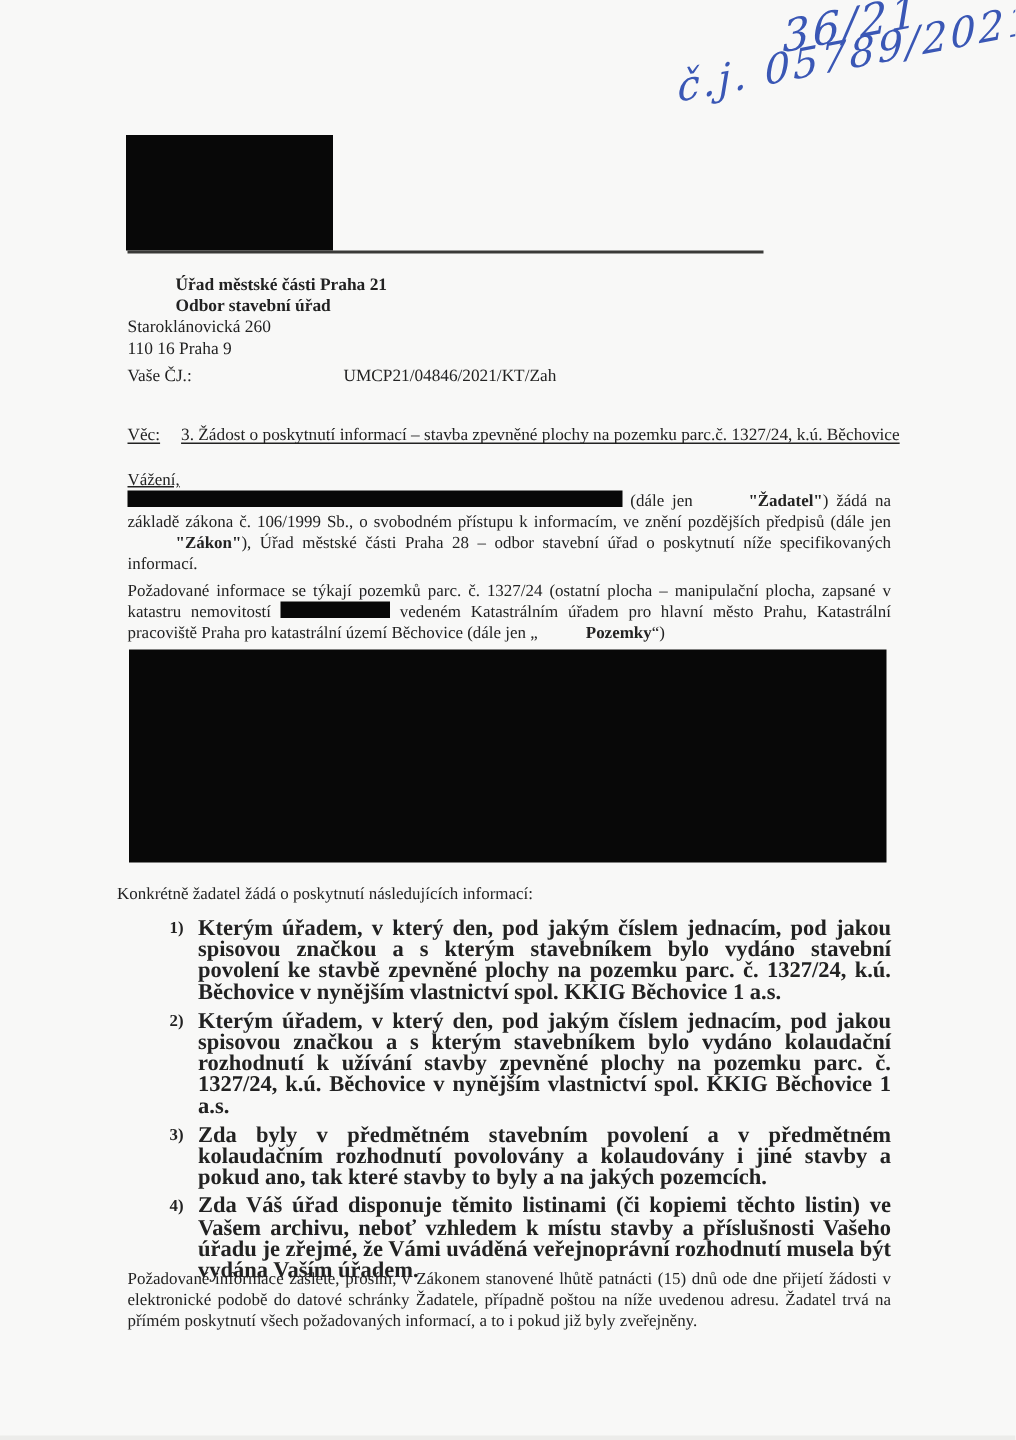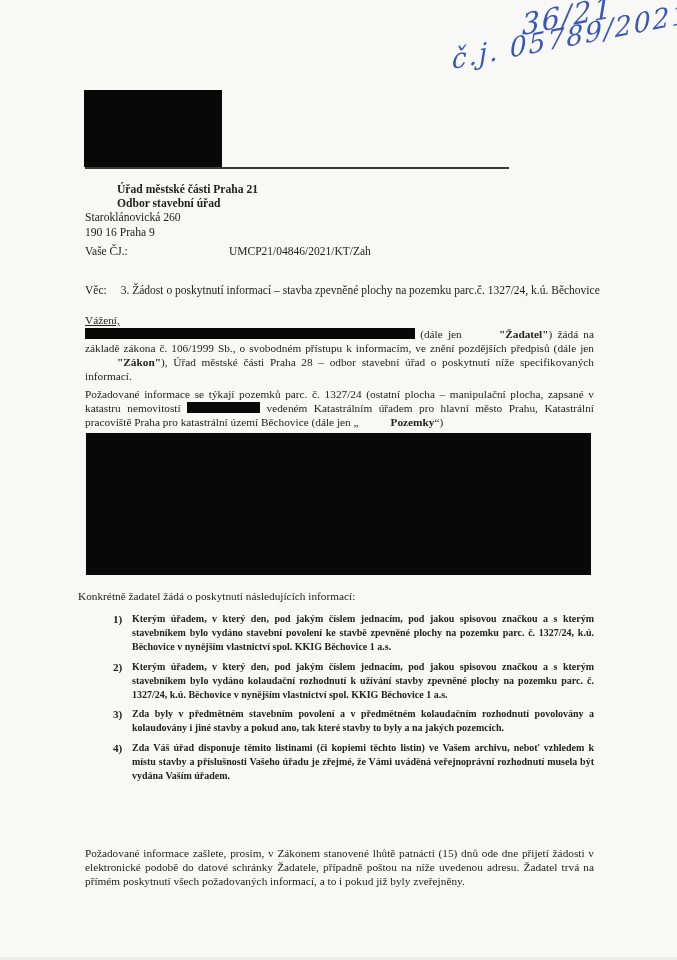--- a/index.html
+++ b/index.html
@@ -51,53 +51,53 @@
 
   .letterhead-rule{left:85px;top:167px;width:424px;height:2px;background:var(--rule);}
 
   .address{left:85px;top:183px;font-size:11.6px;line-height:14.2px;}
 
   .refs{left:85px;top:245px;font-size:11.5px;line-height:13.6px;}
   .refs .row{display:flex;}
   .refs .lab{width:144px;}
 
   .subject{left:85px;top:284px;font-size:11.5px;}
-  .u{text-underline-offset:2px;}
+  .u{text-decoration:underline;text-underline-offset:2px;}
   .subject .gap{display:inline-block;width:14px;}
 
   .salutation{left:85px;top:313px;text-decoration:underline;}
 
   .para{left:85px;top:0;width:509px;}
   .p1{top:327px;}
   .p2{top:387px;}
   .closing{top:846px;}
 
   .list-intro{left:78px;top:589px;}
 
   .list{left:85px;top:612px;width:509px;}
   .list .item{display:flex;margin-bottom:5px;padding-left:28px;}
   .list .num{width:19px;flex:0 0 19px;font-weight:bold;font-size:11.2px;line-height:14.2px;}
-  .list .txt{flex:1;font-weight:bold;font-size:10px;line-height:14.2px;text-align:justify;}
+  .list .txt{flex:1;font-weight:bold;font-size:15px;line-height:14.2px;text-align:justify;}
 </style>
 </head>
 <body>
 
 <div class="page">
 
   <div class="abs hand hand1">36/21</div>
   <div class="abs hand hand2">č.j. 05789/2021</div>
 
   <div class="abs redaction redaction-box-1"></div>
   <div class="abs letterhead-rule"></div>
 
   <div class="abs address">
     <div class="b">Úřad městské části Praha 21</div>
     <div class="b">Odbor stavební úřad</div>
     <div>Staroklánovická 260</div>
-    <div>190 16 Praha 9</div>
+    <div>110 16 Praha 9</div>
   </div>
 
   <div class="abs refs">
     <div class="row">
       <span class="lab">Vaše ČJ.:</span>
       <span>UMCP21/04846/2021/KT/Zah</span>
     </div>
   </div>
 
   <div class="abs subject">

